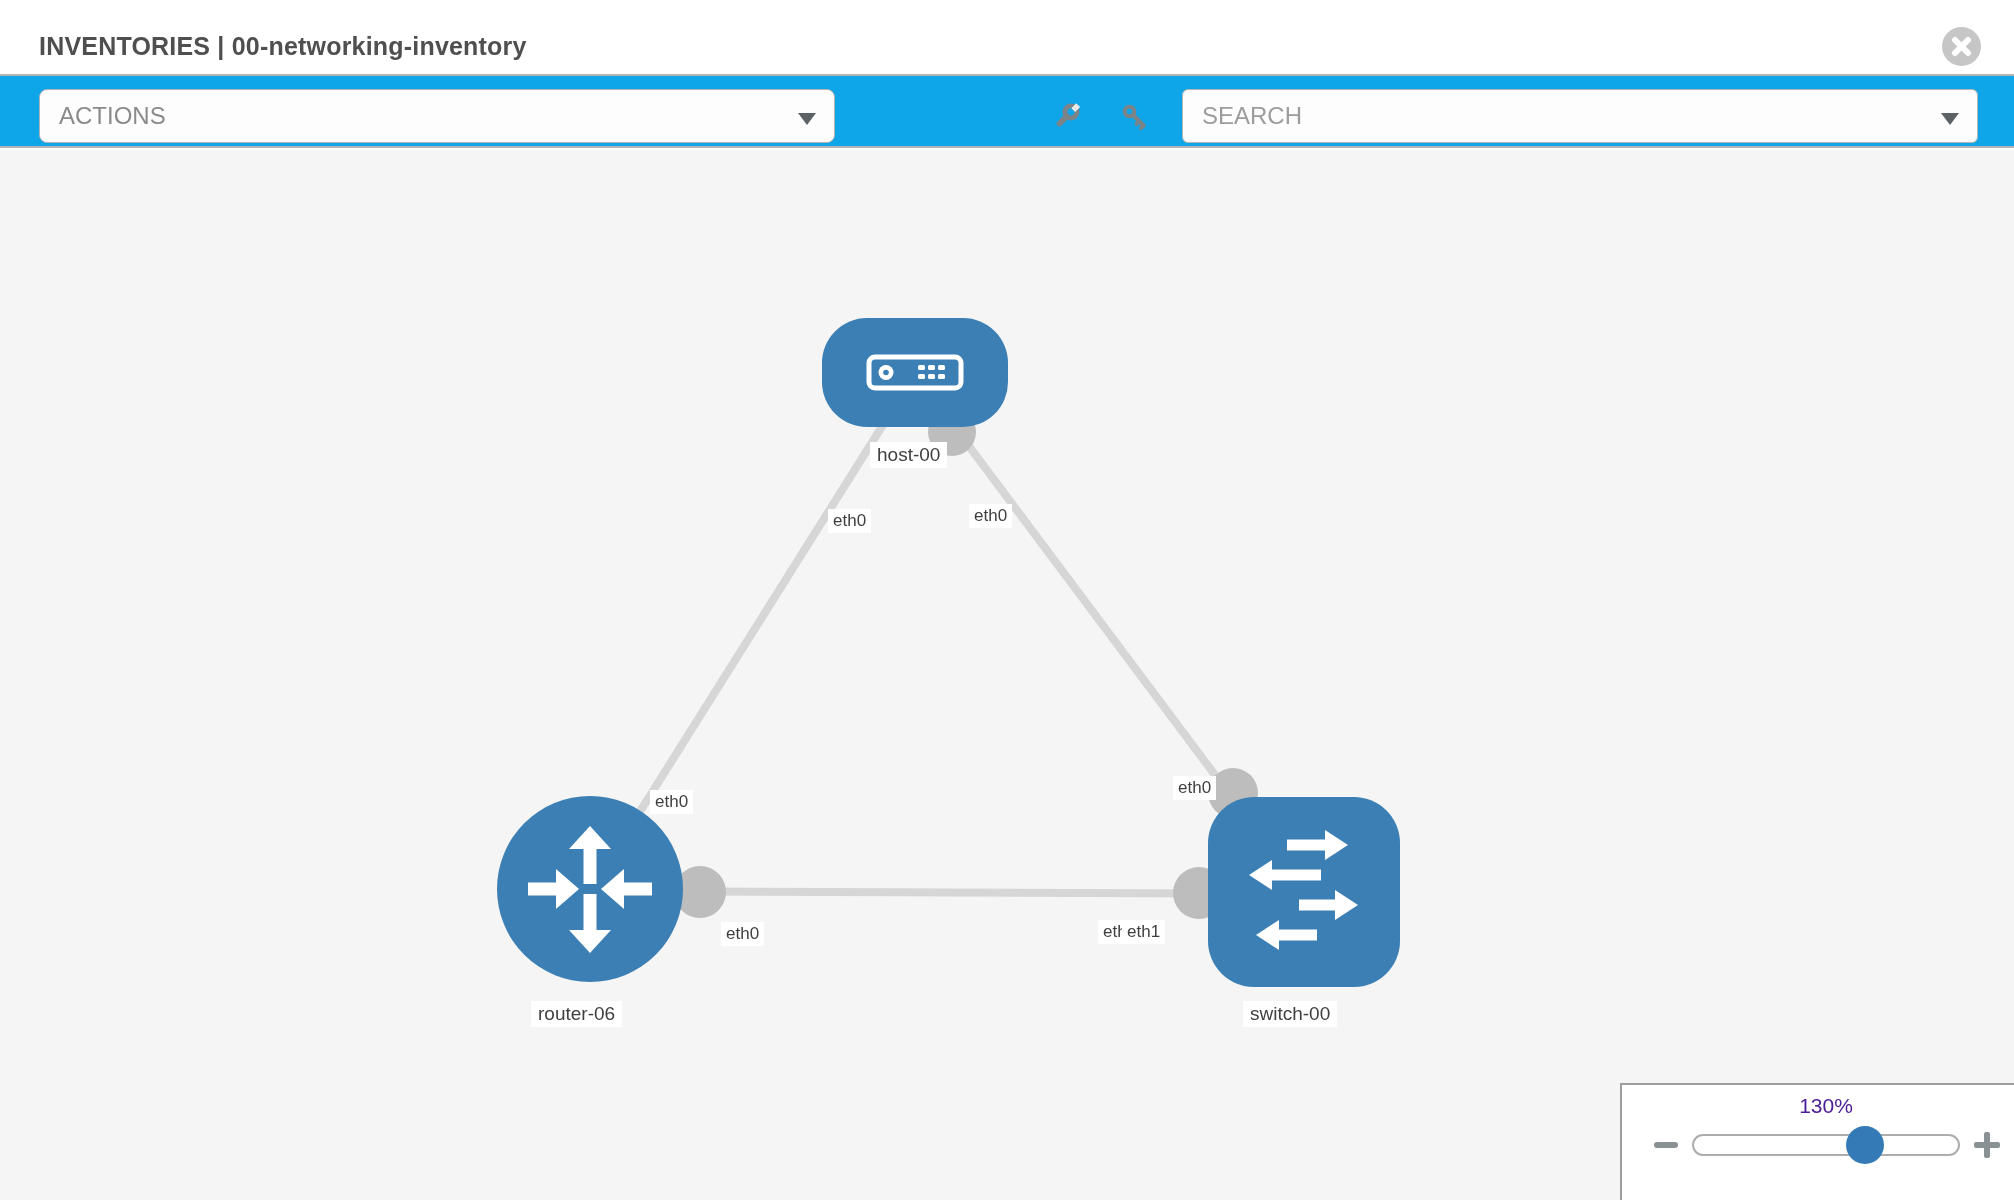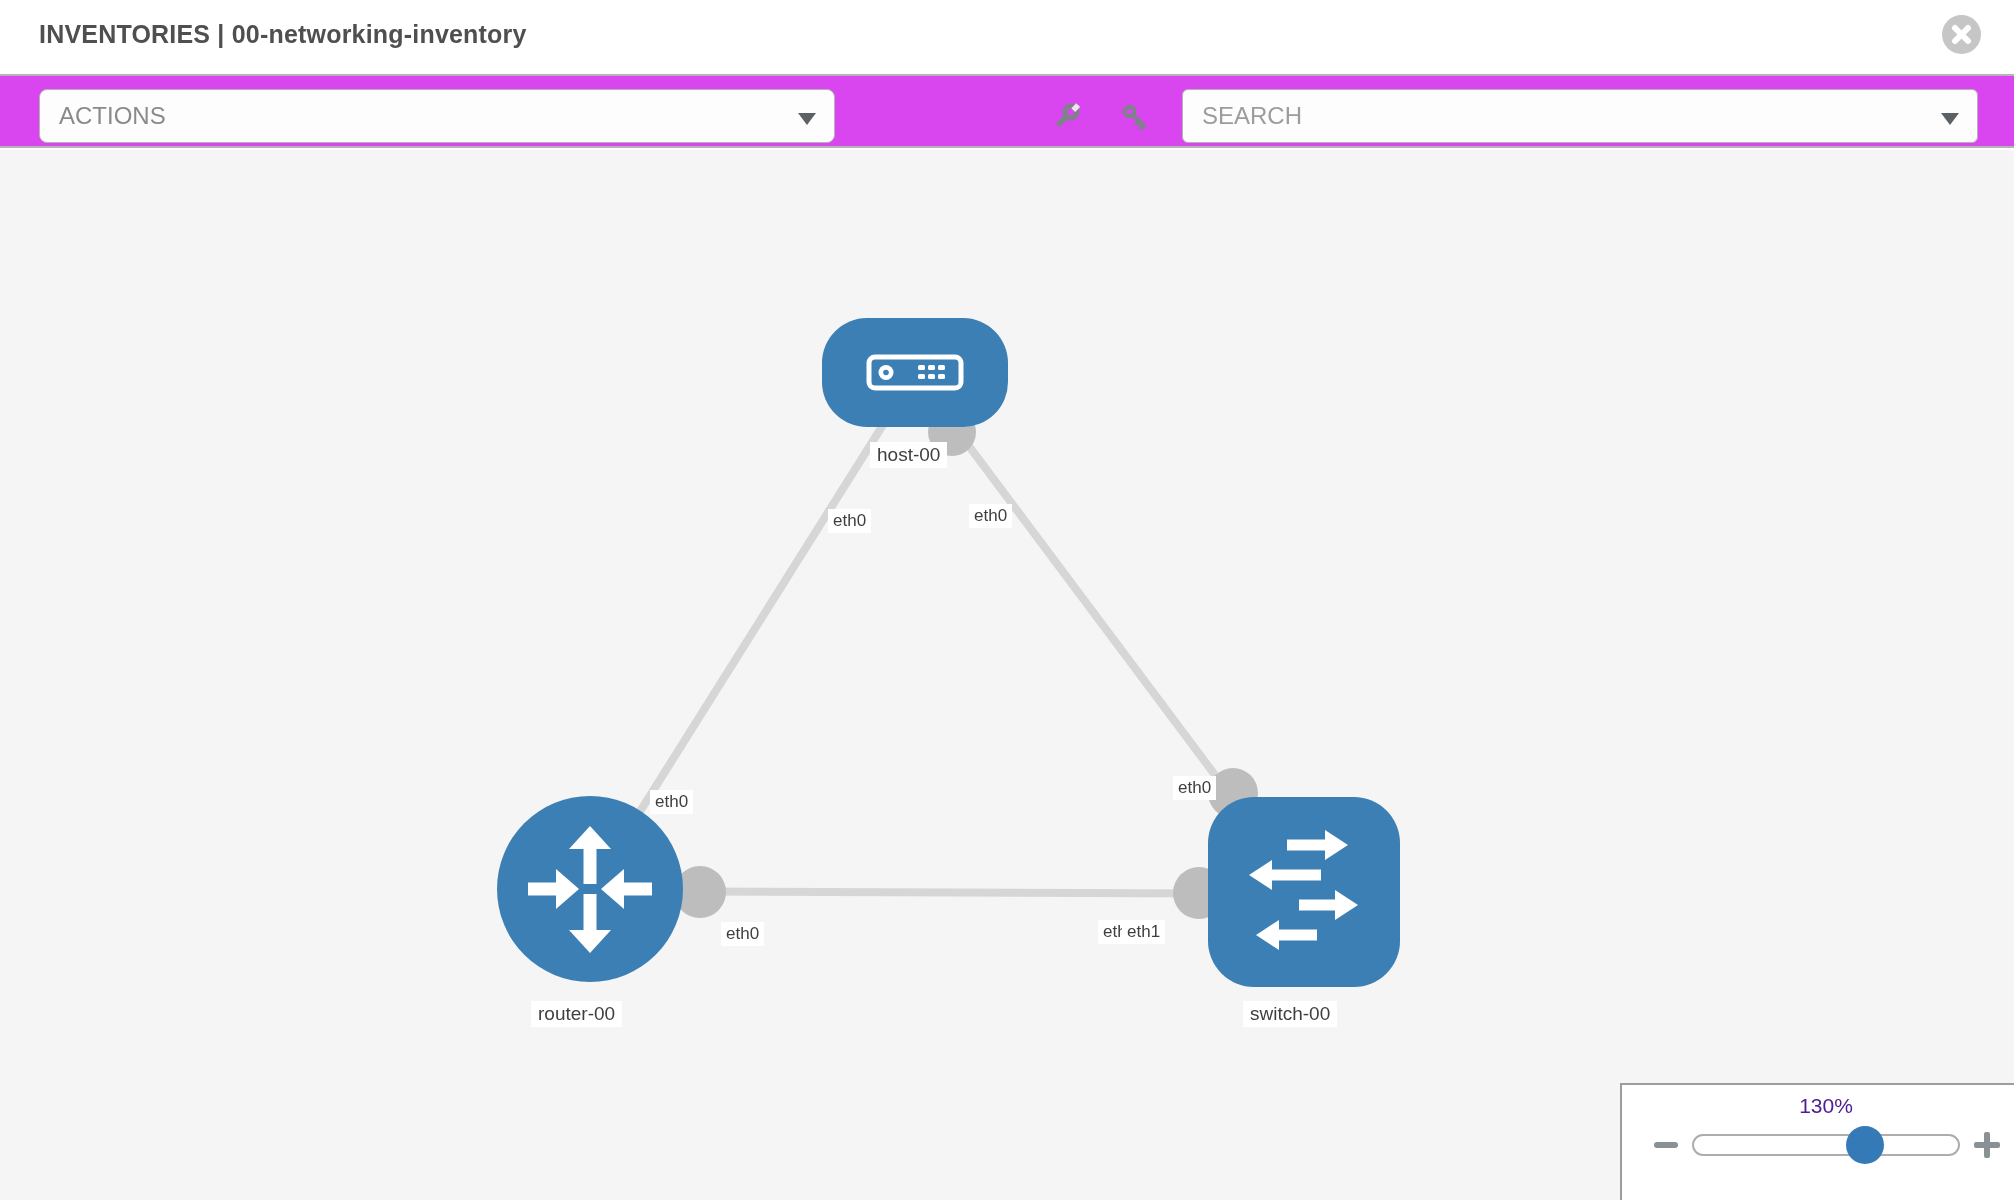--- a/index.html
+++ b/index.html
@@ -1,26 +1,26 @@
 <!DOCTYPE html>
 <html><head>
 <meta charset="utf-8">
 <style>
   * { margin:0; padding:0; box-sizing:border-box; }
   html,body { width:2014px; height:1200px; overflow:hidden;
     font-family:"Liberation Sans", sans-serif; background:#ffffff; }
 
   
-  .header { position:absolute; left:0; top:0; width:2014px; height:71px; background:#ffffff; }
+  .header { position:absolute; left:0; top:12px; width:2014px; height:71px; background:#ffffff; }
   .page-title { position:absolute; left:39px; top:20px; font-size:25px; font-weight:700; color:#4f4f4f; letter-spacing:.2px; }
   .close-btn { position:absolute; left:1942px; top:15px; width:39px; height:39px; border-radius:50%;
     background:#c6c6c6; cursor:pointer; }
 
   
-  .toolbar { position:absolute; left:0; top:74px; width:2014px; height:74px; background:#d946ef;
+  .toolbar { position:absolute; left:0; top:74px; width:2014px; height:74px; background:#0ea5e9;
     border-top:2px solid #b4b4b4; border-bottom:2px solid #b4b4b4; }
   .dropdown { position:absolute; height:54px; background:#fdfdfd; border:1px solid #b3b3b3; border-radius:8px; cursor:pointer; }
   .dropdown .dd-text { position:absolute; left:19px; top:0; line-height:52px; font-size:24px; }
   .dd-actions { left:39px; top:13px; width:796px; }
   .dd-actions .dd-text { color:#8a8a8a; }
   .dd-search { left:1182px; top:13px; width:796px;border-radius:6px; }
   .dd-search .dd-text { color:#9c9c9c; }
   .caret { position:absolute; top:23px; width:0; height:0;
     border-left:9px solid transparent; border-right:9px solid transparent; border-top:12px solid #5b6165; }
   .tool-icon-btn { position:absolute; top:26px; width:30px; height:30px; cursor:pointer; }
@@ -145,21 +145,21 @@
         <polygon points="41,78 64,63 64,93" stroke="none"></polygon>
         <line x1="91" y1="108" x2="129" y2="108"></line>
         <polygon points="150,108 127,93 127,123" stroke="none"></polygon>
         <line x1="109" y1="138" x2="70" y2="138"></line>
         <polygon points="48,138 71,123 71,153" stroke="none"></polygon>
       </g>
     </svg>
   </div>
 
   <div class="chip chip-name" style="left:870px;top:292px;">host-00</div>
-  <div class="chip chip-name" style="left:531px;top:851px;">router-00</div>
+  <div class="chip chip-name" style="left:531px;top:851px;">router-06</div>
   <div class="chip chip-name" style="left:1243px;top:851px;">switch-00</div>
 
   <div class="chip chip-iface" style="left:828px;top:311px;">eth0</div>
   <div class="chip chip-iface" style="left:969px;top:306px;">eth0</div>
   <div class="chip chip-iface" style="left:650px;top:592px;">eth0</div>
   <div class="chip chip-iface" style="left:721px;top:724px;">eth0</div>
   <div class="chip chip-iface" style="left:1098px;top:722px;">eth0</div>
   <div class="chip chip-iface" style="left:1122px;top:722px;">eth1</div>
   <div class="chip chip-iface" style="left:1173px;top:578px;">eth0</div>
 </div>

